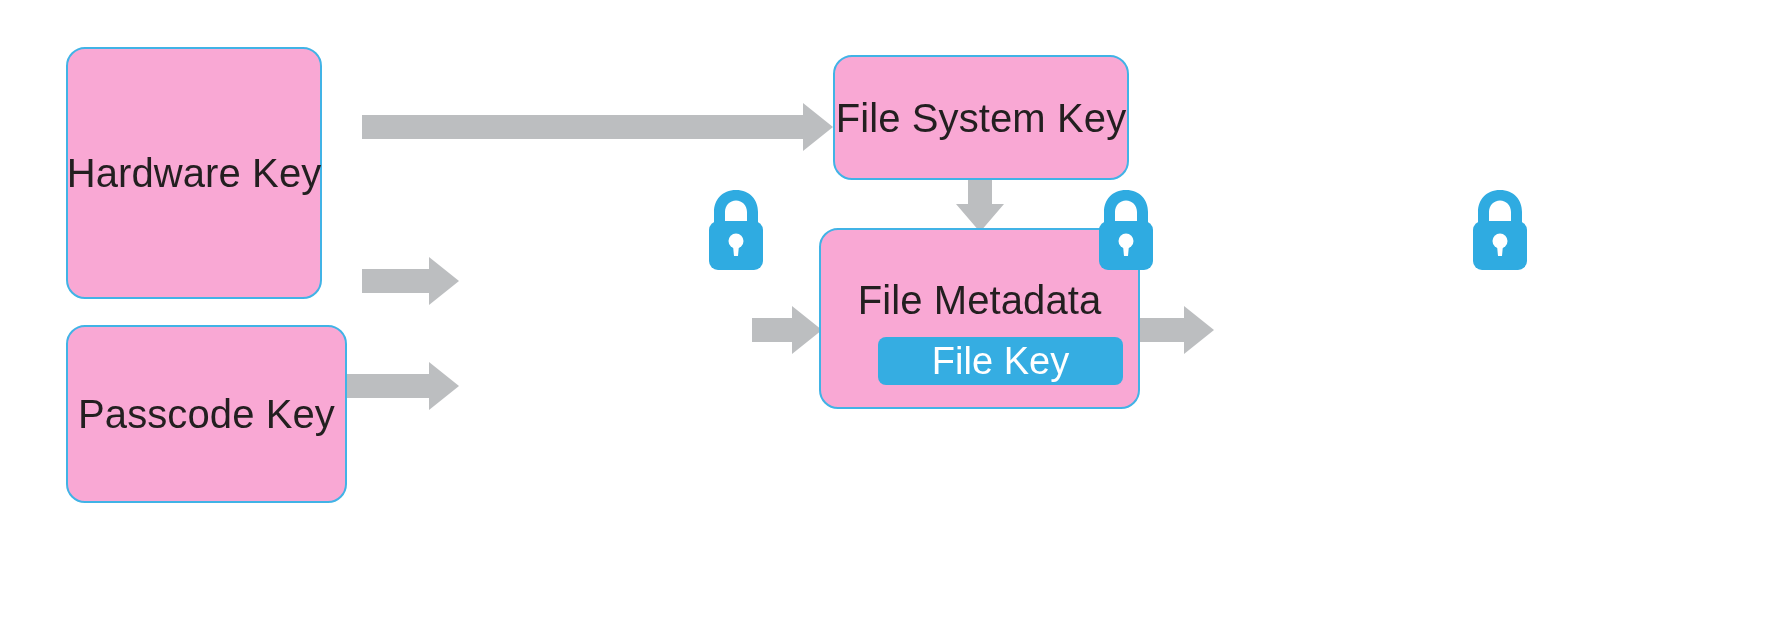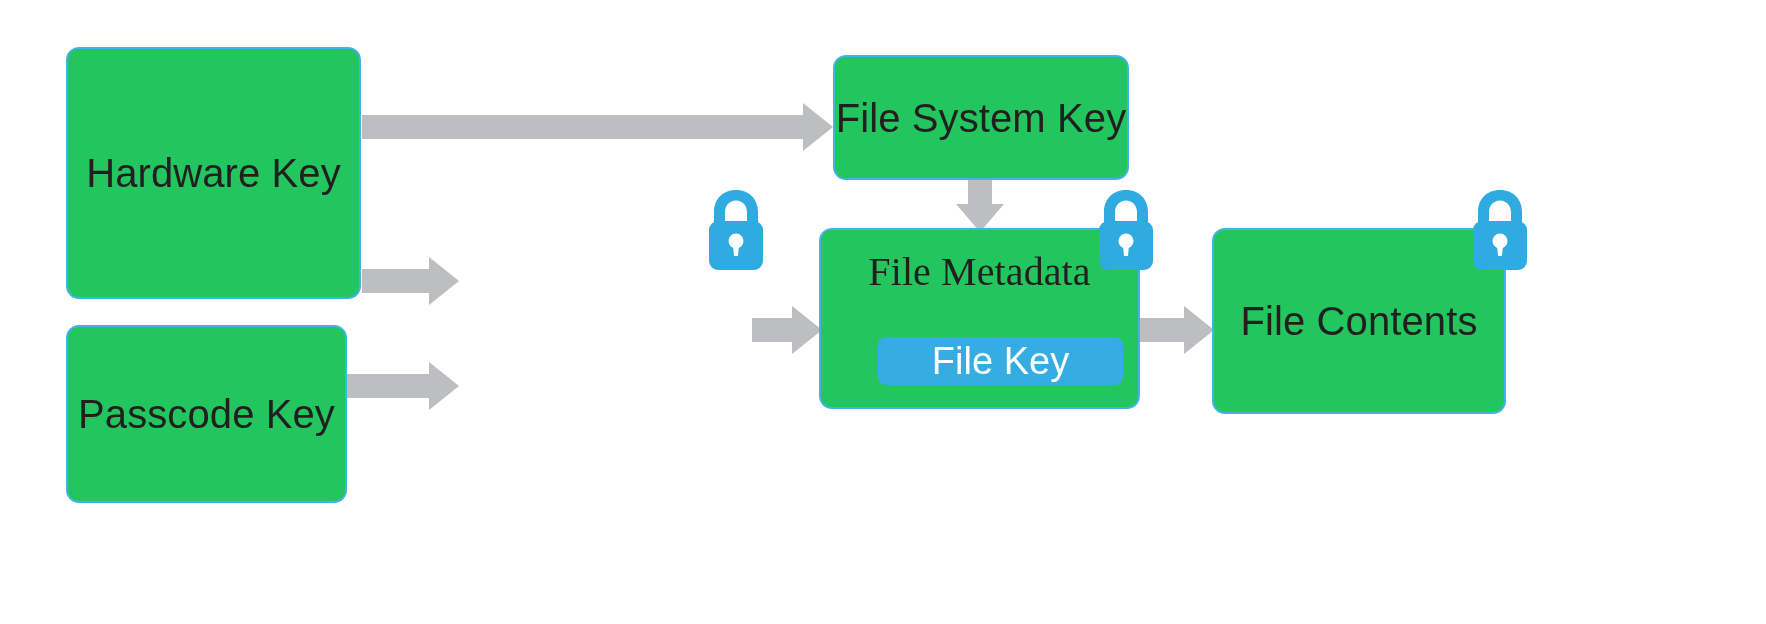--- a/index.html
+++ b/index.html
@@ -8,40 +8,40 @@
     width:1766px;height:624px;
     background:#ffffff;
     font-family:"Liberation Sans","DejaVu Sans",sans-serif;
     overflow:hidden;
   }
   #stage{position:relative;width:1766px;height:624px;}
 
   
   .node{
     position:absolute;
-    background:#22c55e;
+    background:#f9a8d4;
     border:2px solid #41b3e6;
-    border-radius:13px;
+    border-radius:19px;
     box-sizing:border-box;
     display:flex;
     align-items:center;
     justify-content:center;
     z-index:2;
   }
   .node .label{
     color:#231f20;
     font-size:40px;
     font-weight:400;
     line-height:1.1;
     letter-spacing:.1px;
     white-space:nowrap;
   }
   
   .node.stacked{flex-direction:column;justify-content:flex-start;}
-  .node.stacked .label{margin-top:20px;font-family:Liberation Serif, serif;}
+  .node.stacked .label{margin-top:48px;}
 
   
   .chip{
     position:absolute;
     background:#35ade2;
     border-radius:8px;
     display:flex;
     align-items:center;
     justify-content:center;
     z-index:3;
@@ -94,40 +94,37 @@
       <path d="M12,0 L36,0 L36,26 L48,26 L24,54 L0,26 L12,26 Z" fill="#bcbec0"></path>
     </svg>
   </div>
 
   <div class="arrow" style="left:1140px;top:306px;">
     <svg width="74" height="48" viewBox="0 0 74 48" aria-hidden="true">
       <path d="M0,12 L44,12 L44,0 L74,24 L44,48 L44,36 L0,36 Z" fill="#bcbec0"></path>
     </svg>
   </div>
 
-  <div class="node" style="left:66px;top:47px;width:295px;height:252px;">
+  <div class="node" style="left:66px;top:47px;width:256px;height:252px;">
     <span class="label">Hardware Key</span>
   </div>
 
   <div class="node" style="left:66px;top:325px;width:281px;height:178px;">
     <span class="label">Passcode Key</span>
   </div>
 
 
   <div class="node" style="left:833px;top:55px;width:296px;height:125px;">
     <span class="label">File System Key</span>
   </div>
 
   <div class="node stacked" style="left:819px;top:228px;width:321px;height:181px;">
     <span class="label">File Metadata</span>
   </div>
 
-  <div class="node" style="left:1212px;top:228px;width:294px;height:186px;">
-    <span class="label">File Contents</span>
-  </div>
 
   <div class="chip" style="left:858px;top:337px;width:245px;height:48px;margin-left:20px;">
     <span class="chip-label">File Key</span>
   </div>
 
   <div class="lock" style="left:704px;top:188px;">
     <svg width="64" height="84" viewBox="0 0 64 84" aria-hidden="true">
       <path d="M32 2 C18 2 10 12 10 24 L10 36 L21 36 L21 24 C21 17.5 25.8 12.5 32 12.5
                C38.2 12.5 43 17.5 43 24 L43 36 L54 36 L54 24 C54 12 46 2 32 2 Z" fill="#2fabe1"></path>
       <rect x="5" y="33" width="54" height="49" rx="9" ry="9" fill="#2fabe1"></rect>

